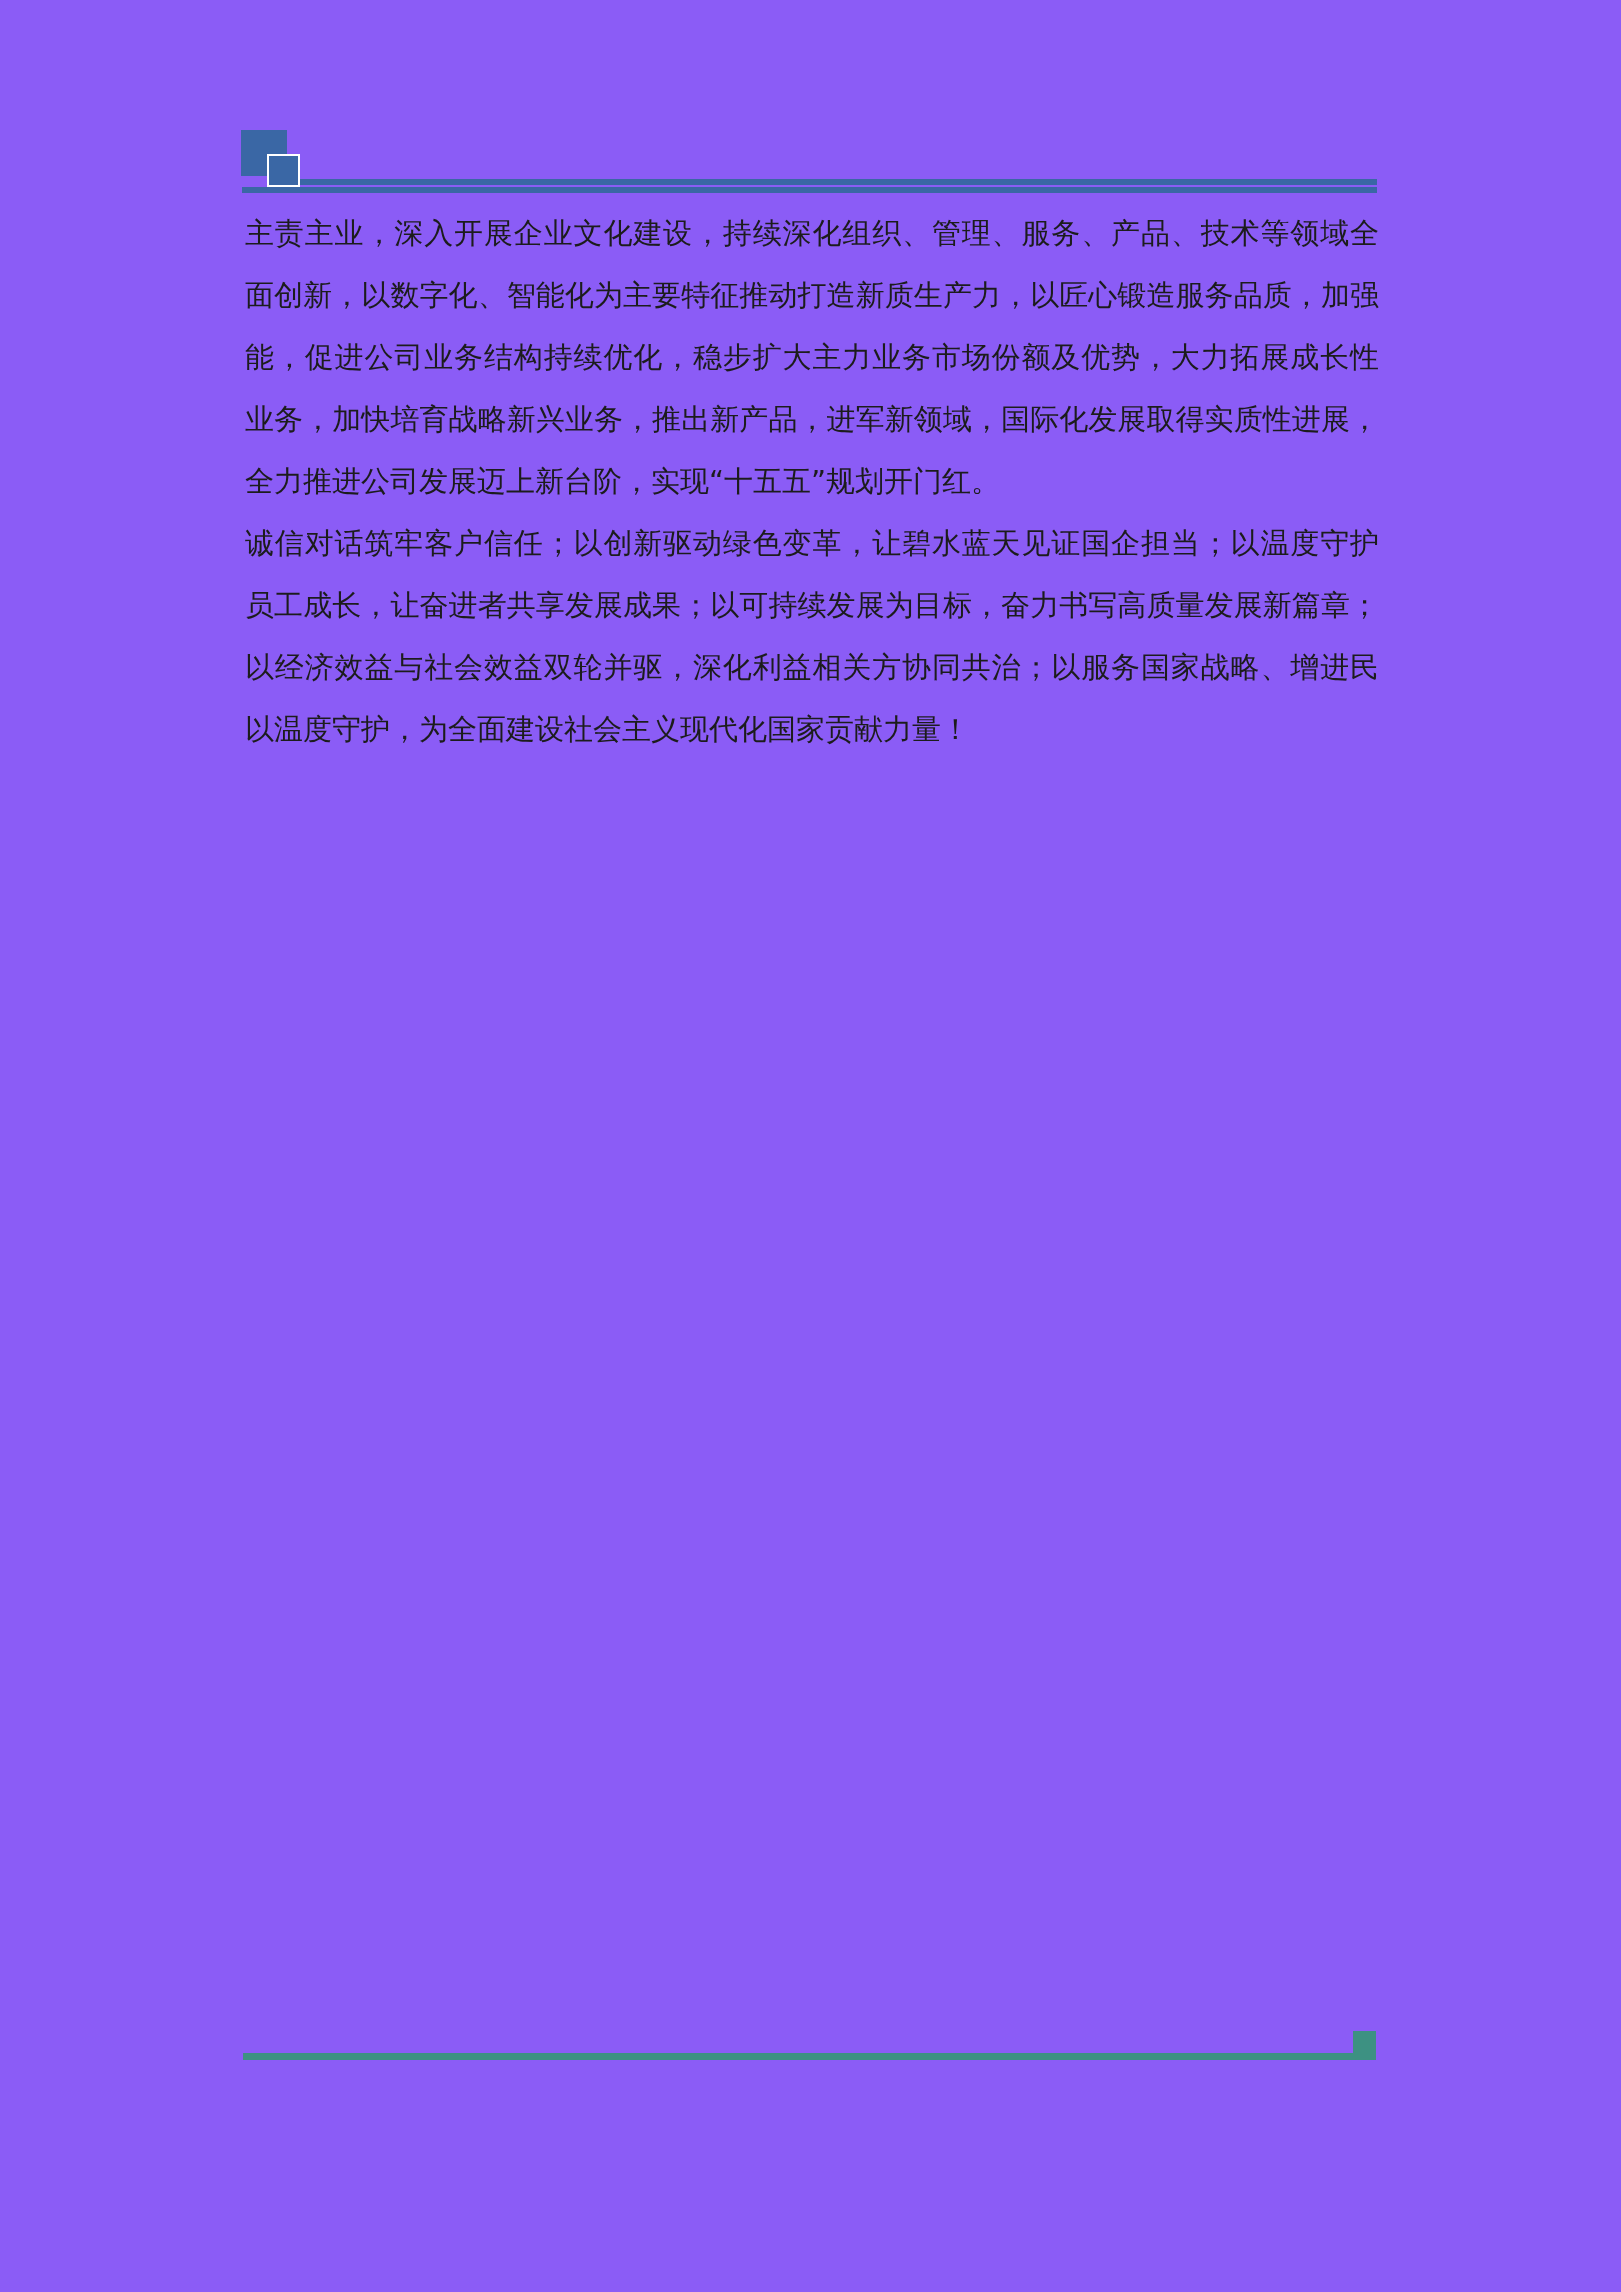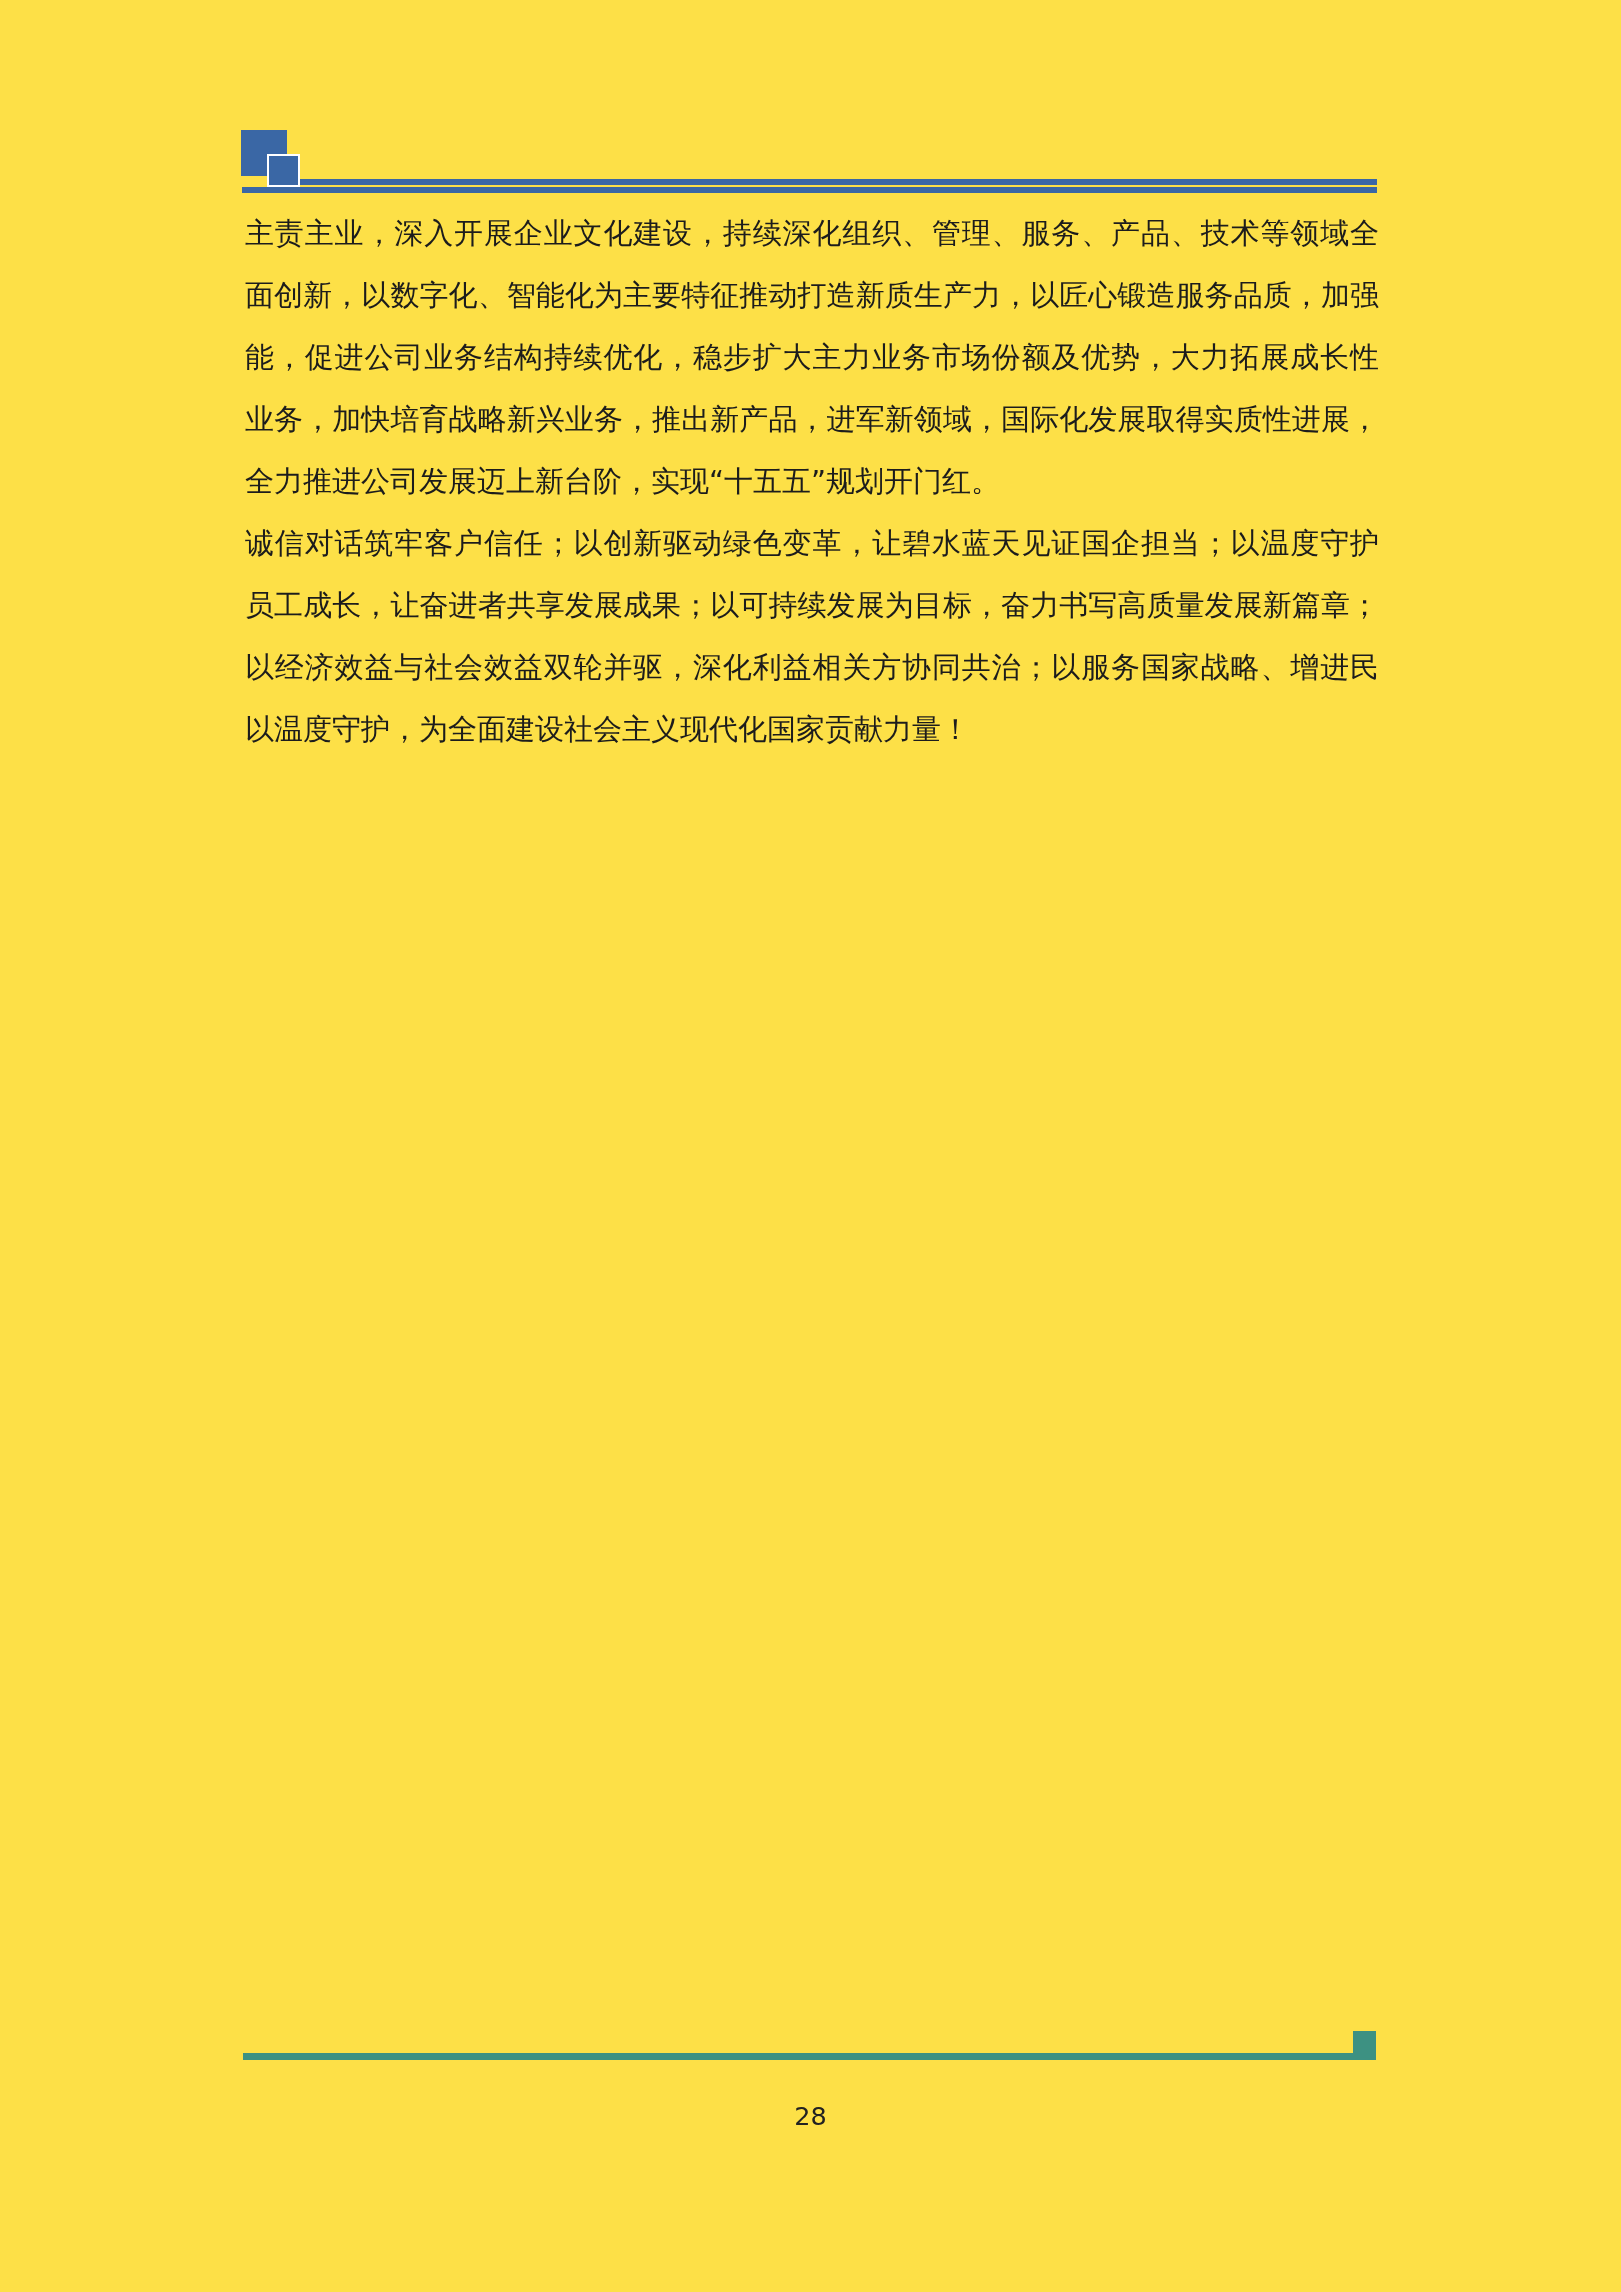--- a/index.html
+++ b/index.html
@@ -4,21 +4,21 @@
 <style>
   html, body {
     margin: 0;
     padding: 0;
     background: #ffffff;
   }
   .page {
     position: relative;
     width: 1621px;
     height: 2293px;
-    background: #fde047;
+    background: #8b5cf6;
     font-family: "DejaVu Sans", "Liberation Sans", sans-serif;
     overflow: hidden;
   }
 
   
   .hdr-big-square {
     position: absolute;
     left: 241px; top: 130px;
     width: 46px; height: 46px;
     background: var(--header-accent, #3A67A5);
@@ -116,16 +116,15 @@
       <span class="text-line fill" style="display:block">以经济效益与社会效益双轮并驱，深化利益相关方协同共治；以服务国家战略、增进民</span>
       <span class="text-line last" style="display:block">以温度守护，为全面建设社会主义现代化国家贡献力量！</span>
     </p>
   </div>
 
   <div>
     <div class="ftr-rule"></div>
     <div class="ftr-square"></div>
   </div>
 
-  <div class="page-number">28</div>
 
 </div>
 
 
 </body></html>

